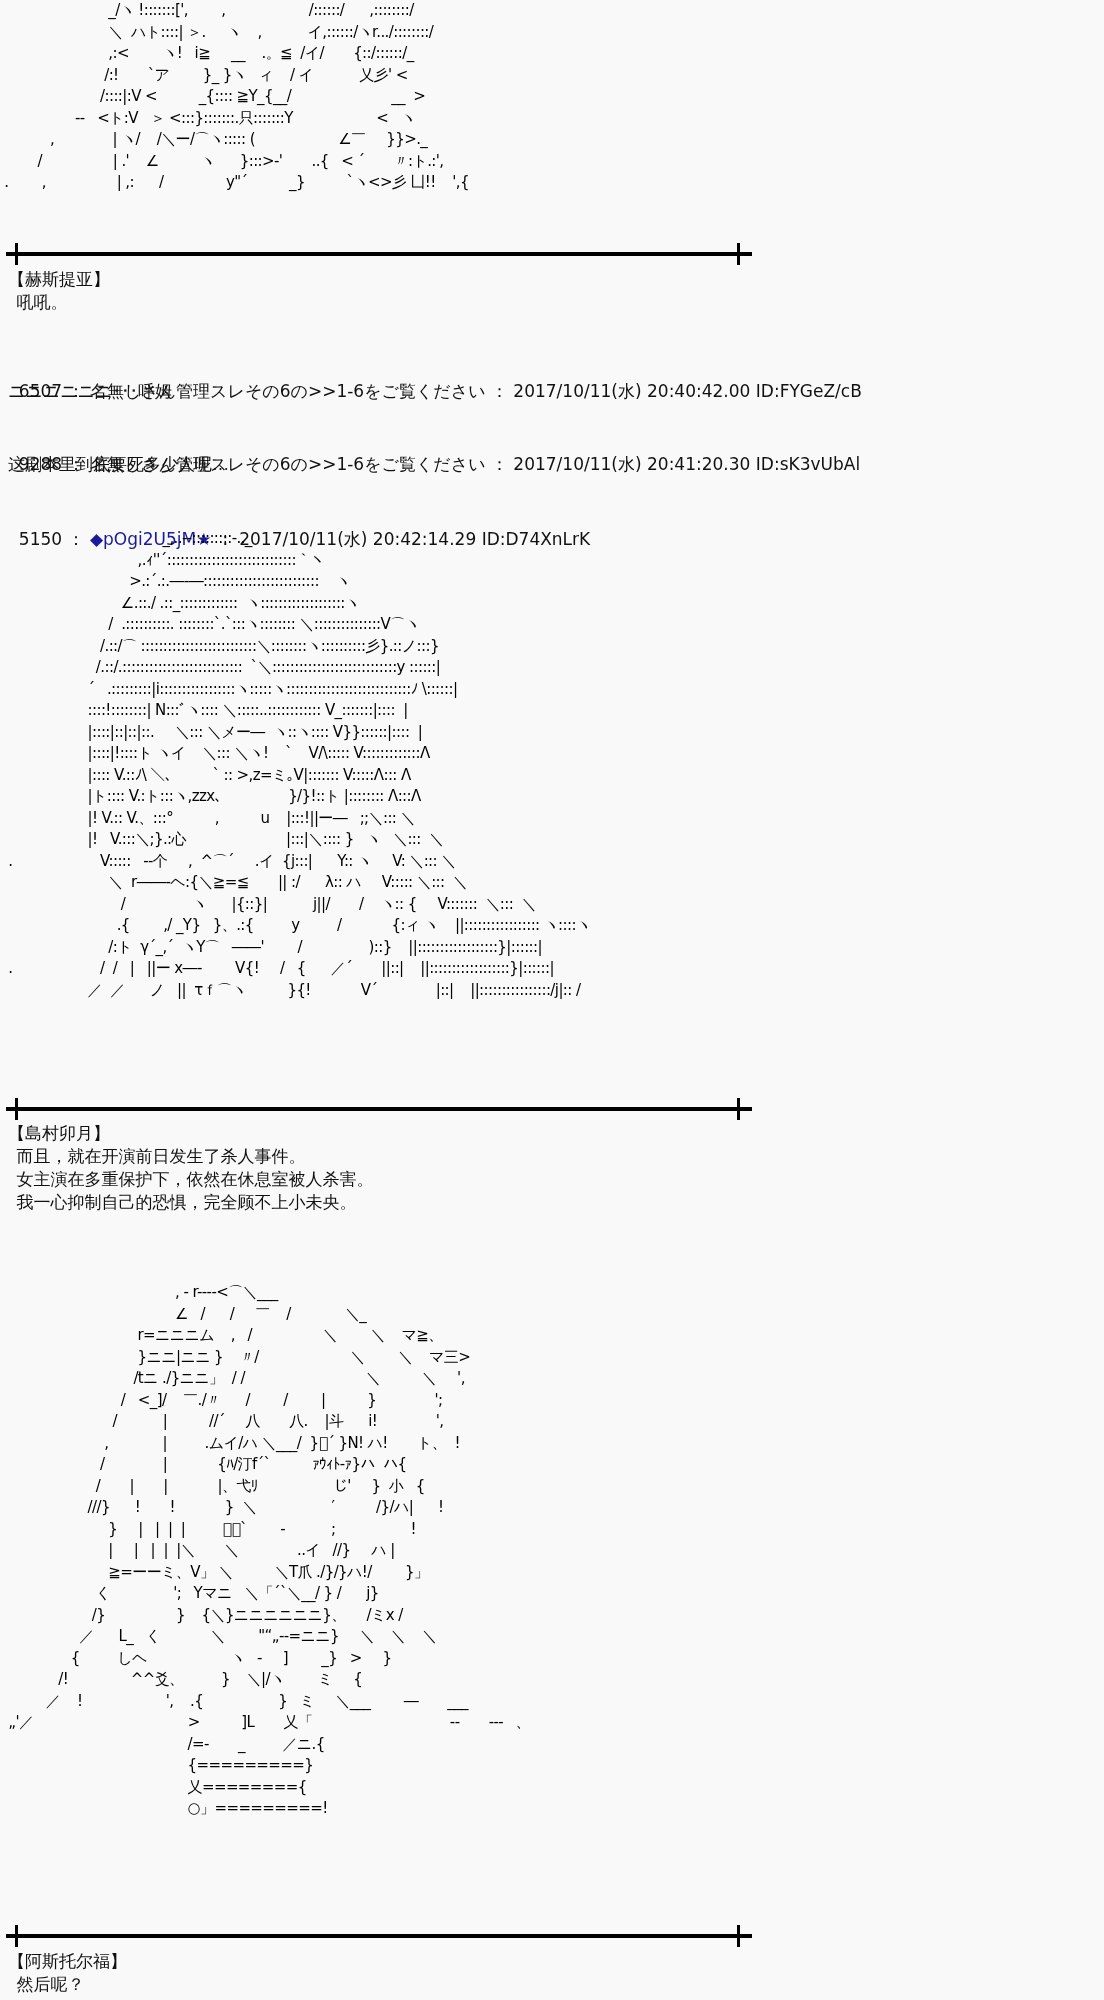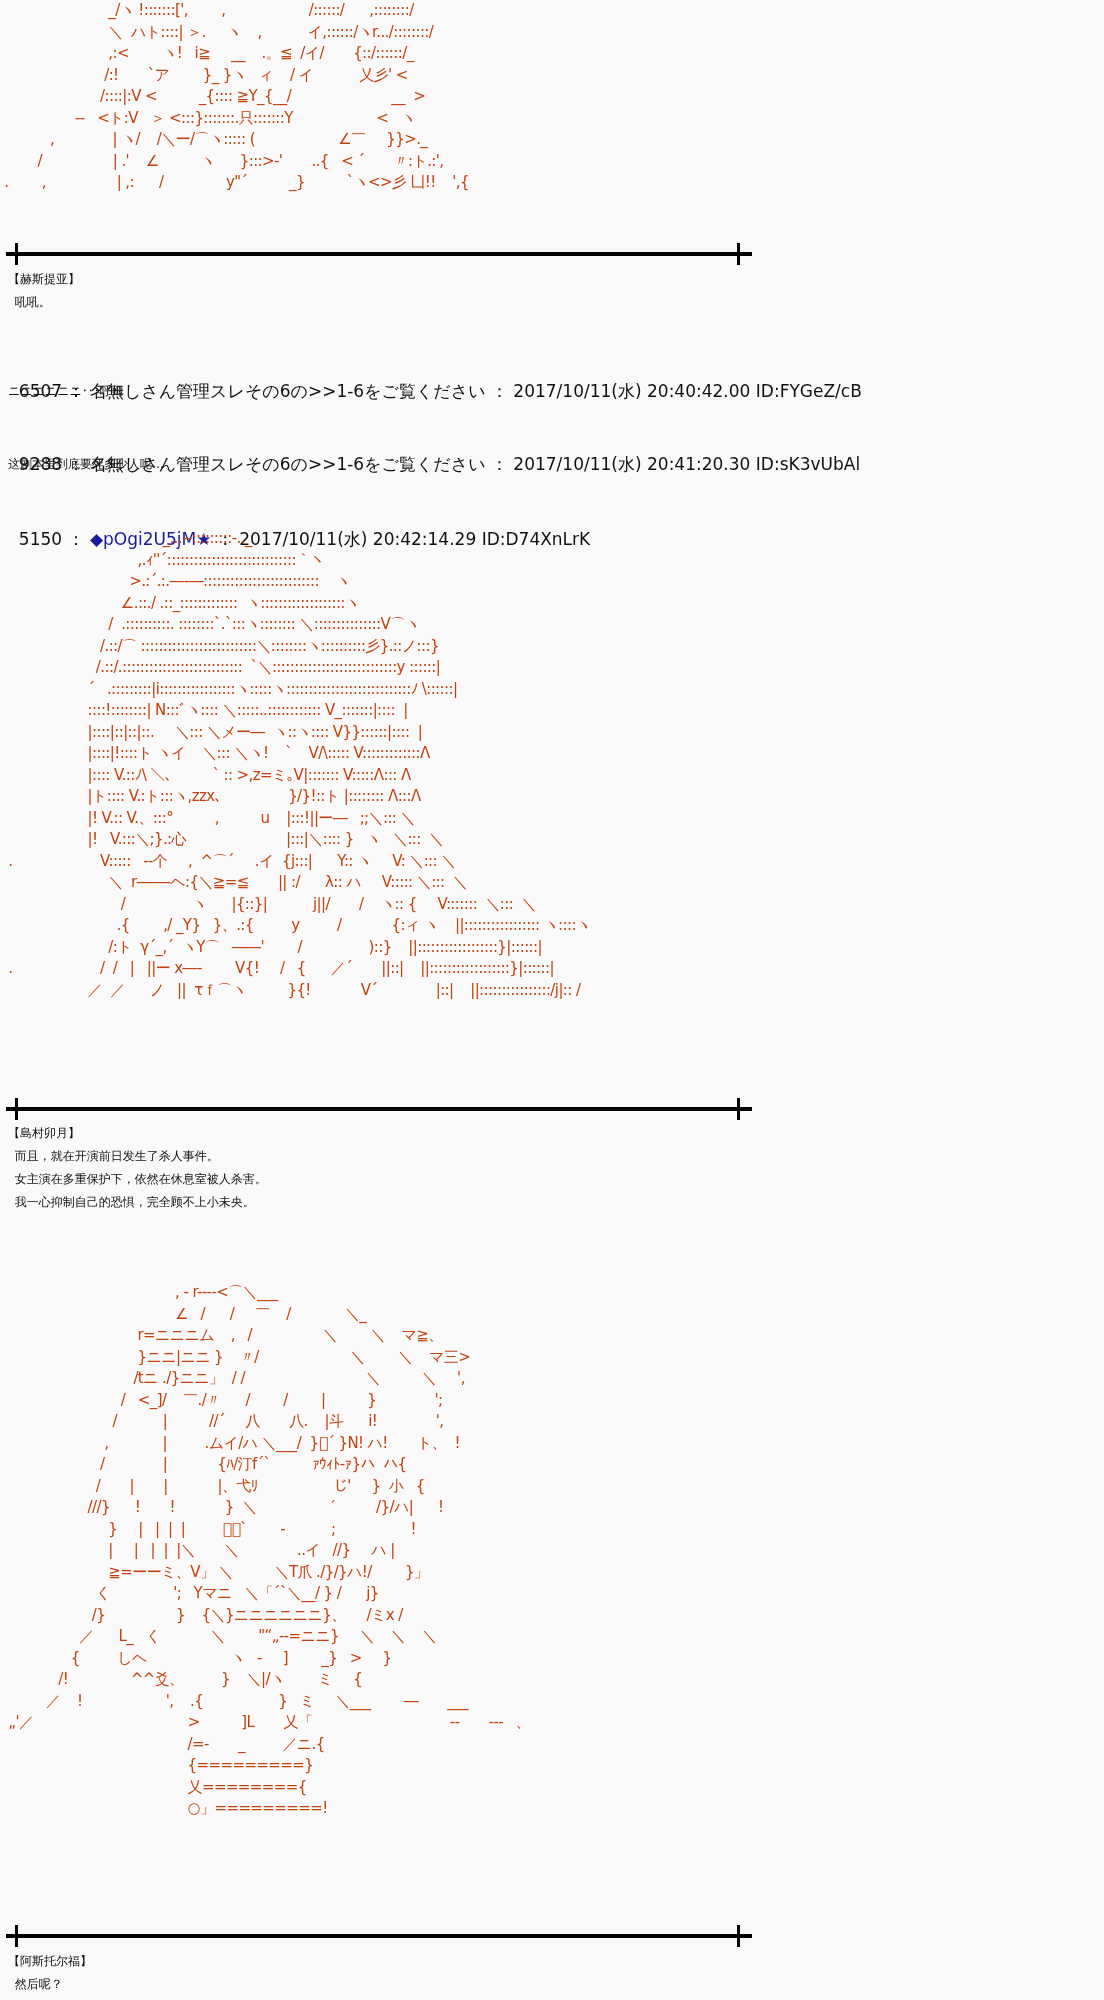--- a/index.html
+++ b/index.html
@@ -7,32 +7,32 @@
     width: 1104px; height: 2000px; overflow: hidden;
     background: #f9f9f9; color: #111;
     font-family: "DejaVu Sans", "Liberation Sans", sans-serif;
     position: relative;
   }
   .aa {
     position: absolute; left: 0; margin: 0;
     font-family: "DejaVu Sans", sans-serif;
     font-size: 15px; line-height: 21.5px;
     white-space: pre; letter-spacing: -0.6px;
-    color: #c2410c;
+    color: #000000;
   }
   .sep {
     position: absolute; left: 6px; width: 746px; height: 4px; background: #000;
   }
   .sep .tick { position: absolute; top: -9px; width: 3px; height: 22px; background: #000; }
   .sep .tick.l { left: 9px; }
   .sep .tick.r { left: 731px; }
   .txt {
     position: absolute; left: 8px; margin: 0;
-    font-family: Liberation Sans, sans-serif;
-    font-size: 12px; line-height: 23px; white-space: pre; color: #111;
+    font-family: Liberation Serif, serif;
+    font-size: 17px; line-height: 23px; white-space: pre; color: #111;
   }
   .post-head { position: absolute; left: 8px; font-size: 17px; line-height: 23px; white-space: pre; color: #111; }
   .trip { color: #1a1a9c; }
 </style>
 </head>
 <body>
 
 <pre class="aa" style="top:0px;" id="art1">                          _/ヽ !:::::::[',        ,                    /::::::/      ,::::::::/
                           ＼  ハト::::| ＞.     ヽ    ,           イ,::::::/ヽr.../::::::::/
                           ,:&lt;        ヽ!   i≧     __    .。≦  /イ/       {::/::::::/_

